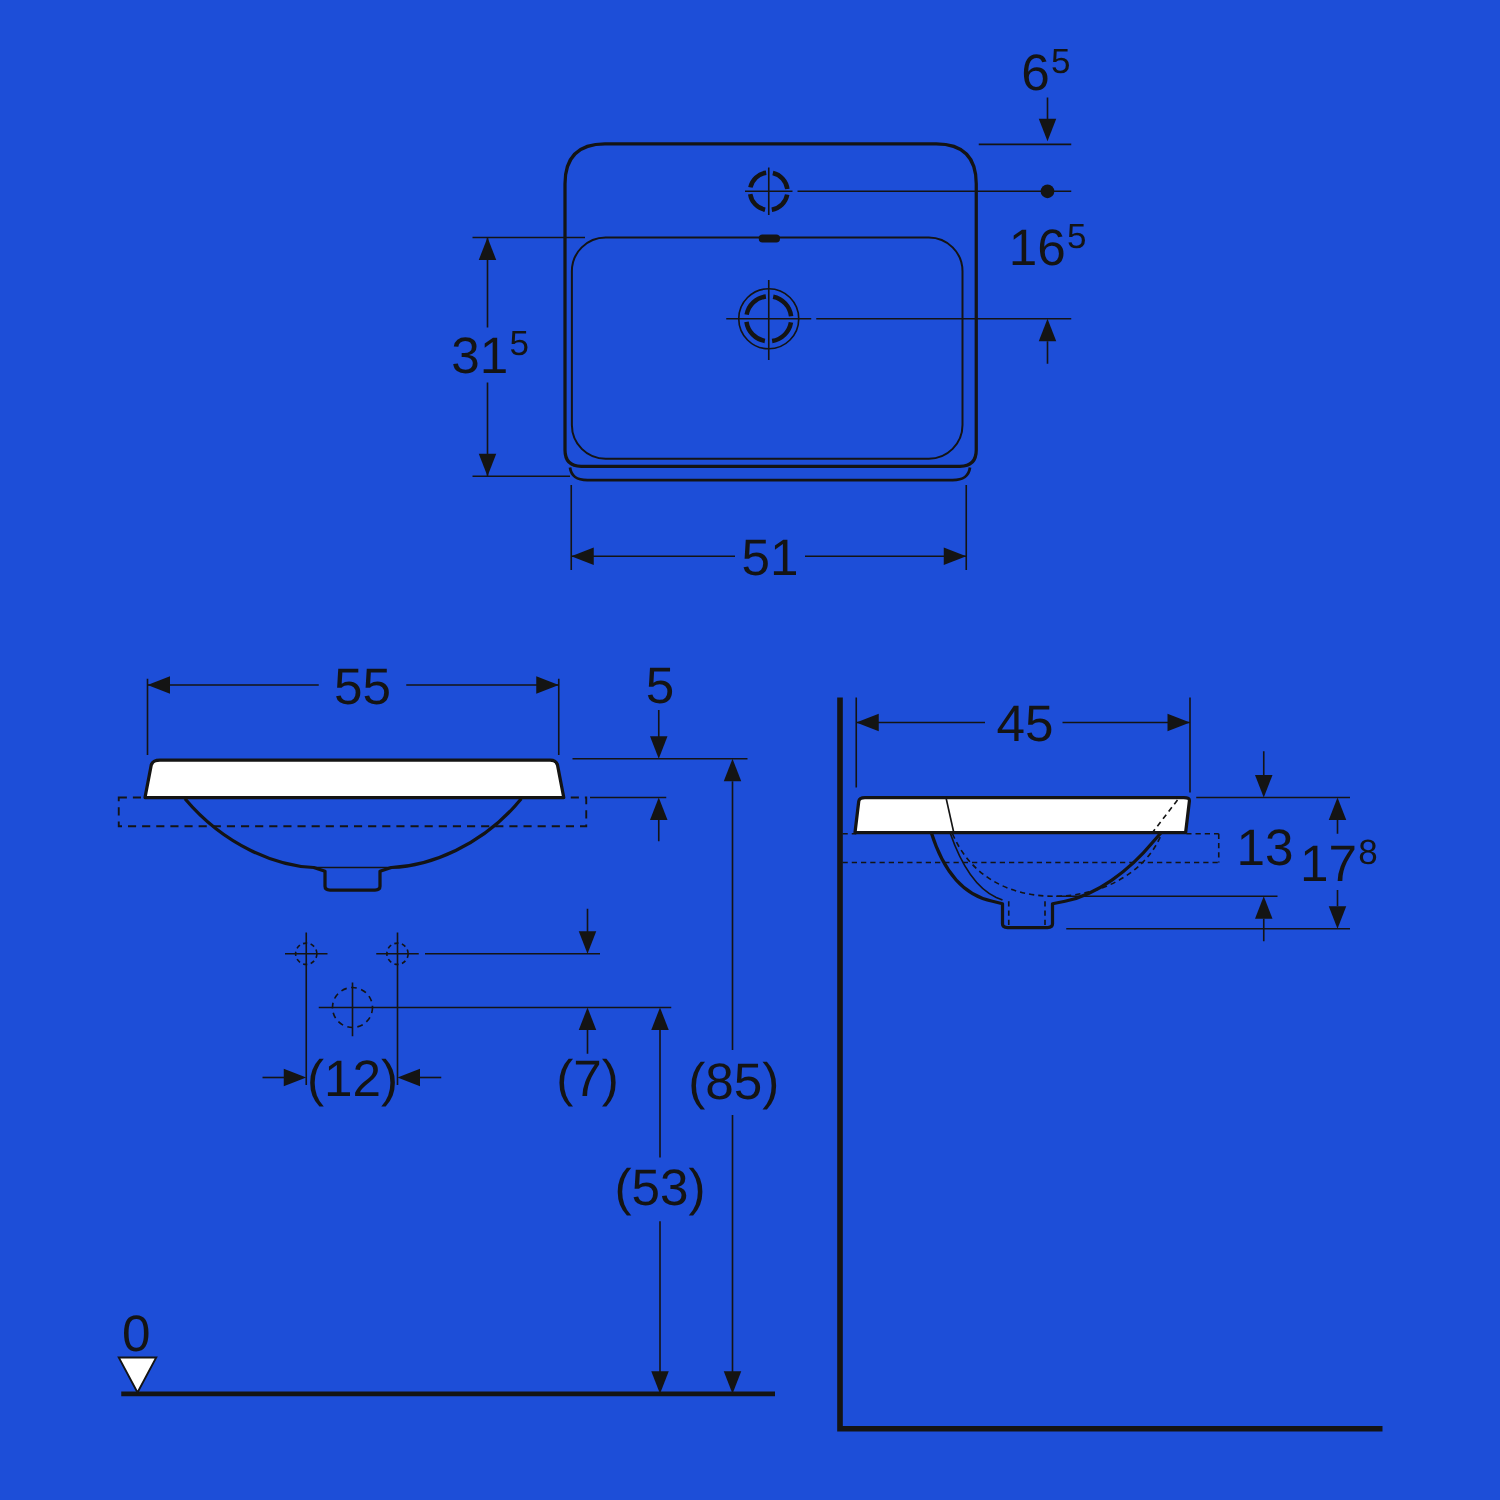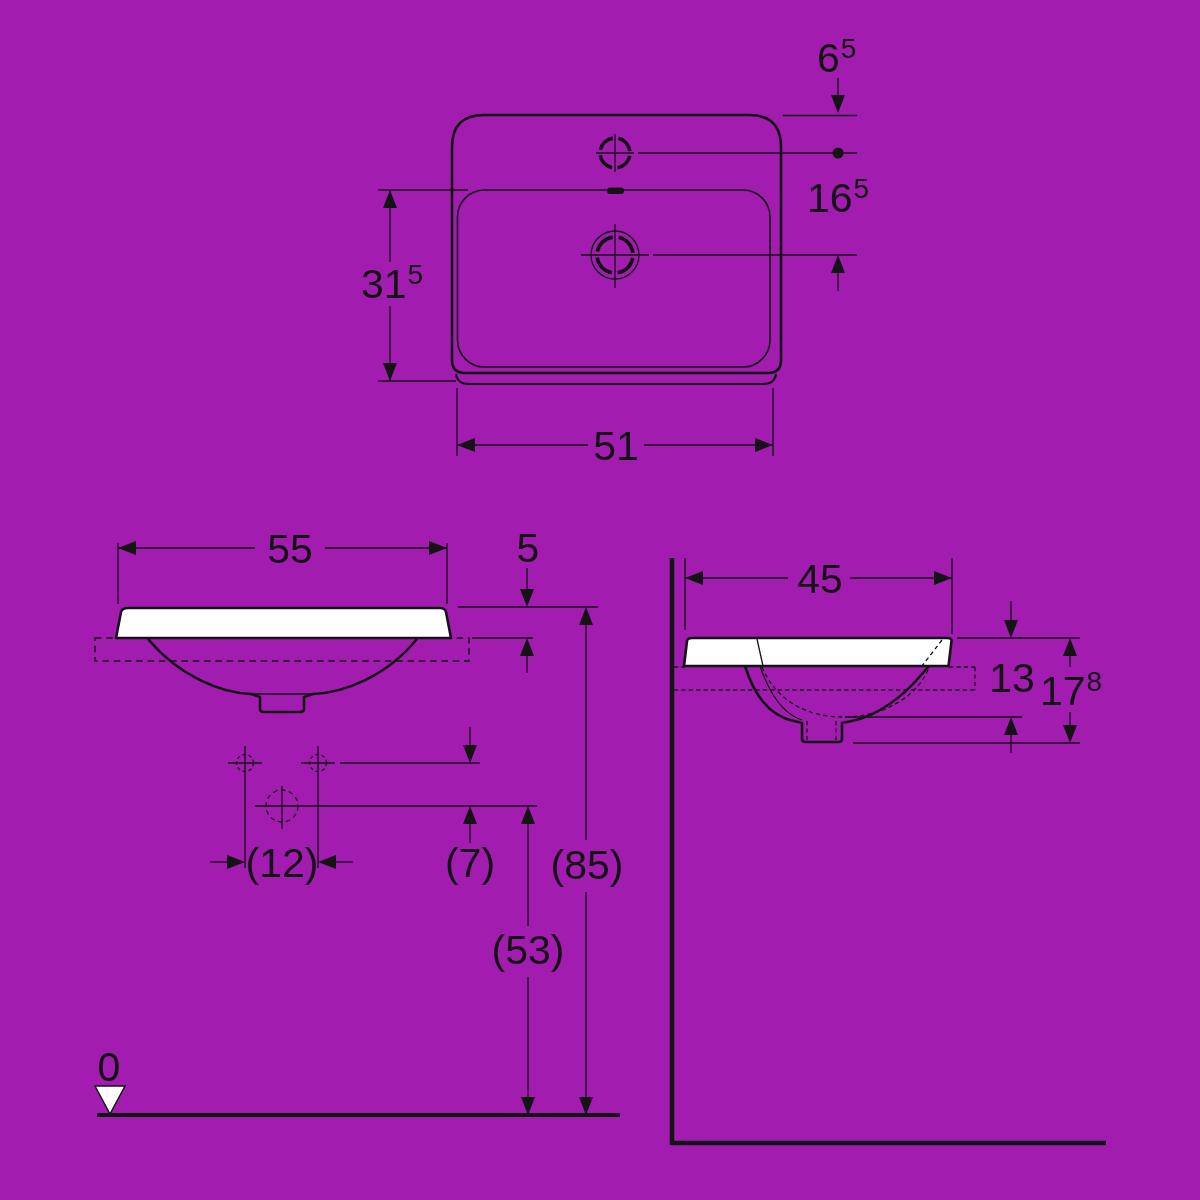--- a/index.html
+++ b/index.html
@@ -1,16 +1,16 @@
 <!DOCTYPE html>
 <html><head>
 <meta charset="utf-8">
 <style>
   html,body{margin:0;padding:0;background:#ffffff;}
-  #stage{position:relative;width:1200px;height:1200px;background:#a21caf;overflow:hidden;}
+  #stage{position:relative;width:1200px;height:1200px;background:#1d4ed8;overflow:hidden;}
   svg{display:block;}
   text{font-family:"Liberation Sans","DejaVu Sans",sans-serif;fill:#141414;}
   .t-main{font-size:41px;}
   .t-sup{font-size:28px;}
   .ln{stroke:#141414;stroke-width:1.3;fill:none;stroke-linecap:butt;}
   .ln-med{stroke:#141414;stroke-width:2.2;fill:none;}
   .ln-thick{stroke:#141414;stroke-width:2.6;fill:none;stroke-linejoin:round;}
   .ln-wall{stroke:#141414;stroke-width:4.5;fill:none;stroke-linejoin:miter;}
   .ln-ground{stroke:#141414;stroke-width:3.8;fill:none;}
   .dash{stroke-dasharray:6.5 4.8;}

